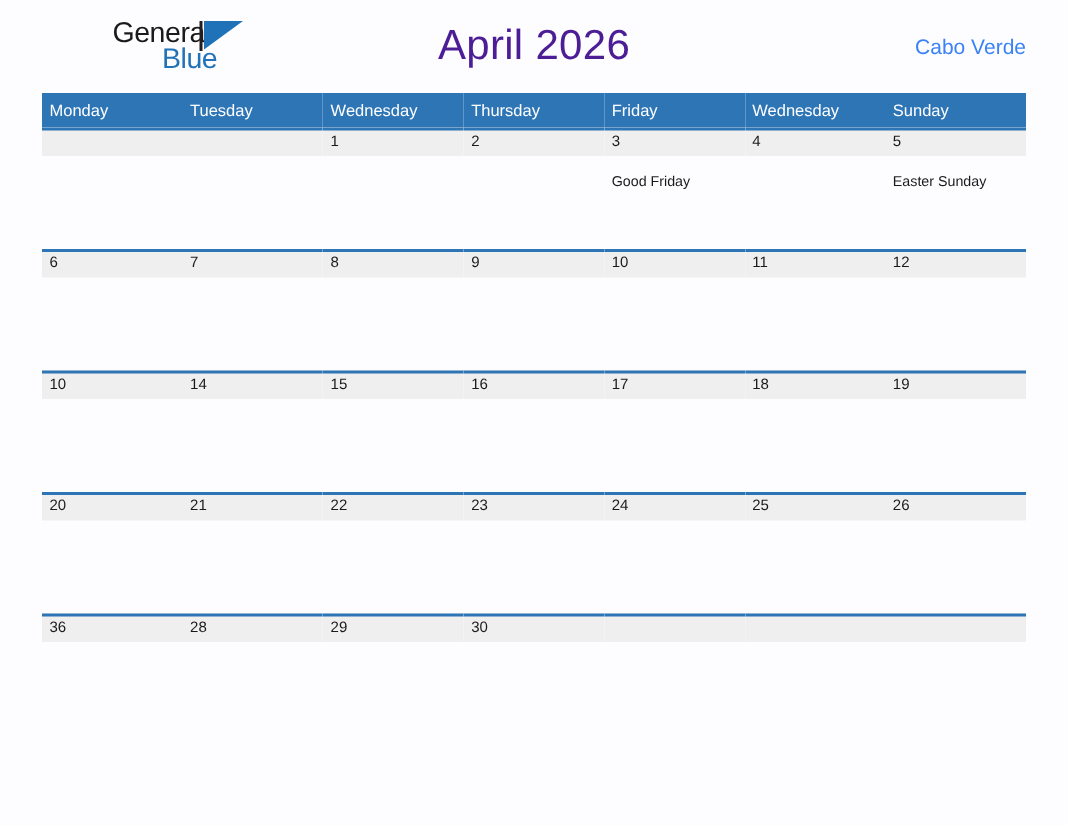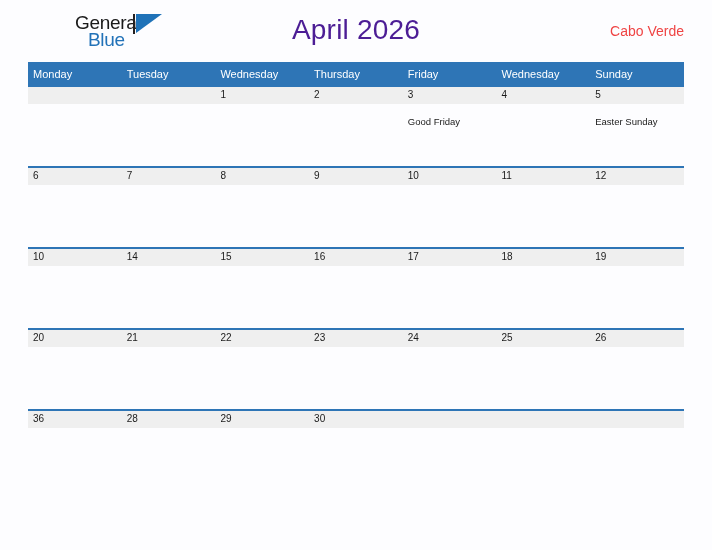--- a/index.html
+++ b/index.html
@@ -39,21 +39,21 @@
   .logo-general {
     position: absolute;
     left: 2px;
     top: 2px;
     font-size: 19px;
     color: #1a1a1a;
     letter-spacing: -0.3px;
   }
   .logo-blue {
     position: absolute;
-    left: 15px;
+    left: 35px;
     top: 19px;
     font-size: 19px;
     color: #2272b8;
     letter-spacing: -0.3px;
   }
   .logo-bar {
     position: absolute;
     left: 60px;
     top: 4px;
     width: 2px;
@@ -76,21 +76,21 @@
     right: 0;
     top: 14px;
     text-align: center;
     font-size: 28px;
     color: #4c1d95;
     letter-spacing: 0.2px;
     pointer-events: none;
   }
   .locale {
     font-size: 14px;
-    color: #ef4444;
+    color: #3b82f6;
     flex: 0 0 auto;
     z-index: 2;
   }
 
   
   .cal {
     width: 656px;
     border-collapse: collapse;
     table-layout: fixed;
   }

